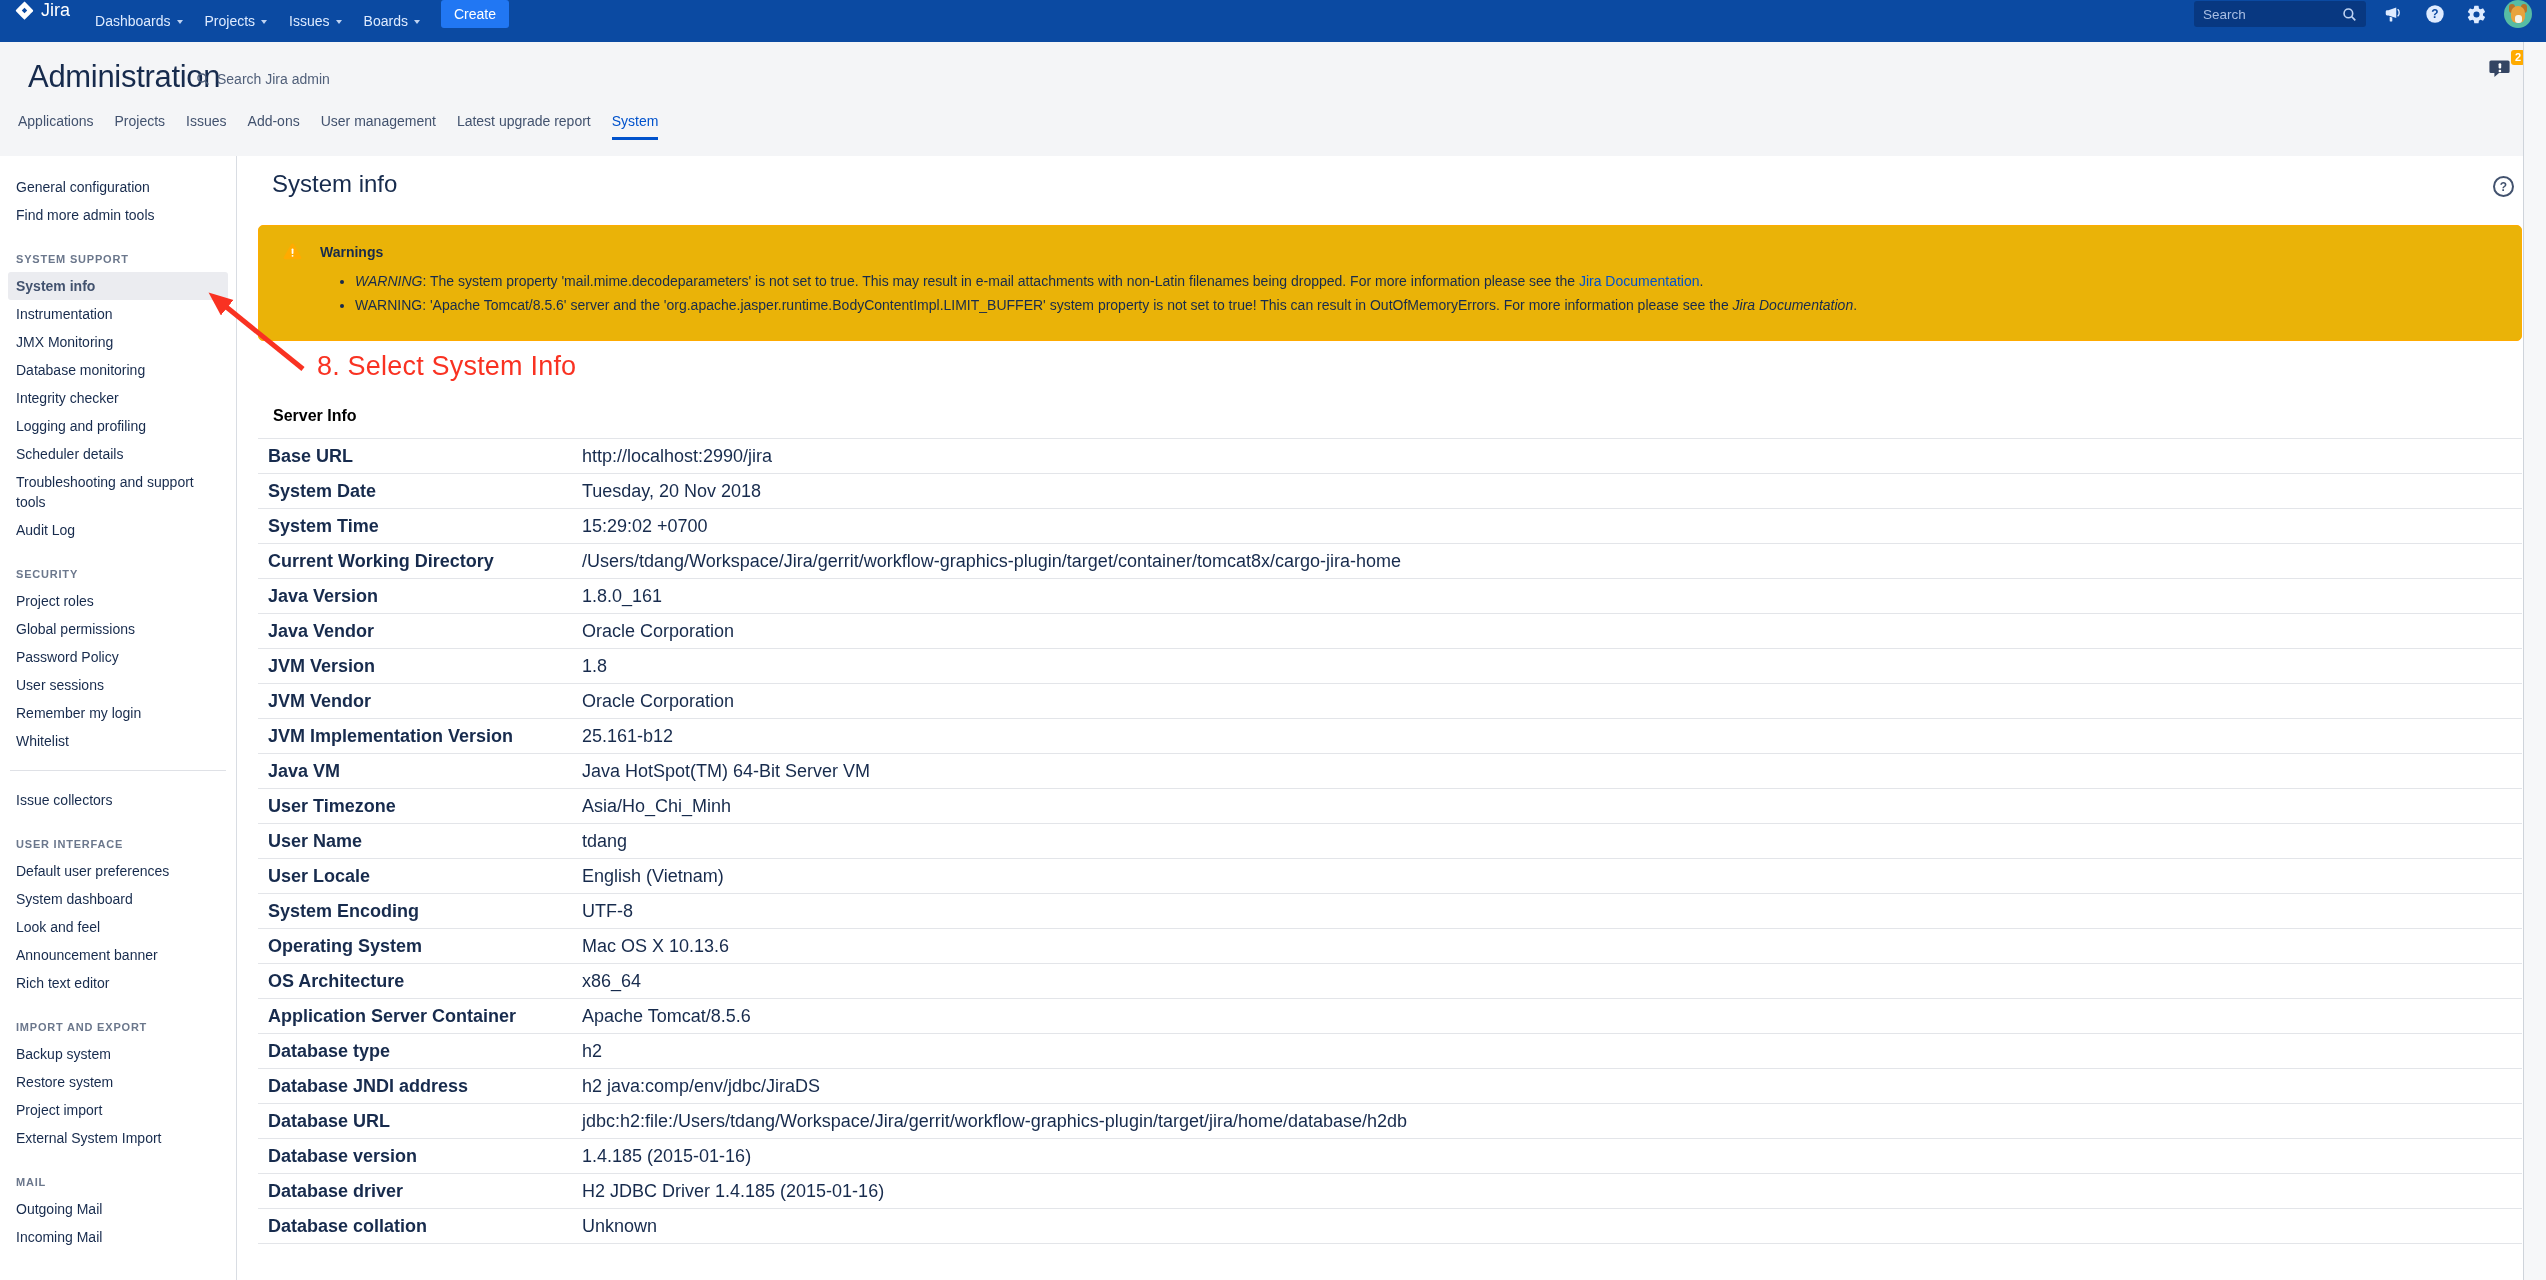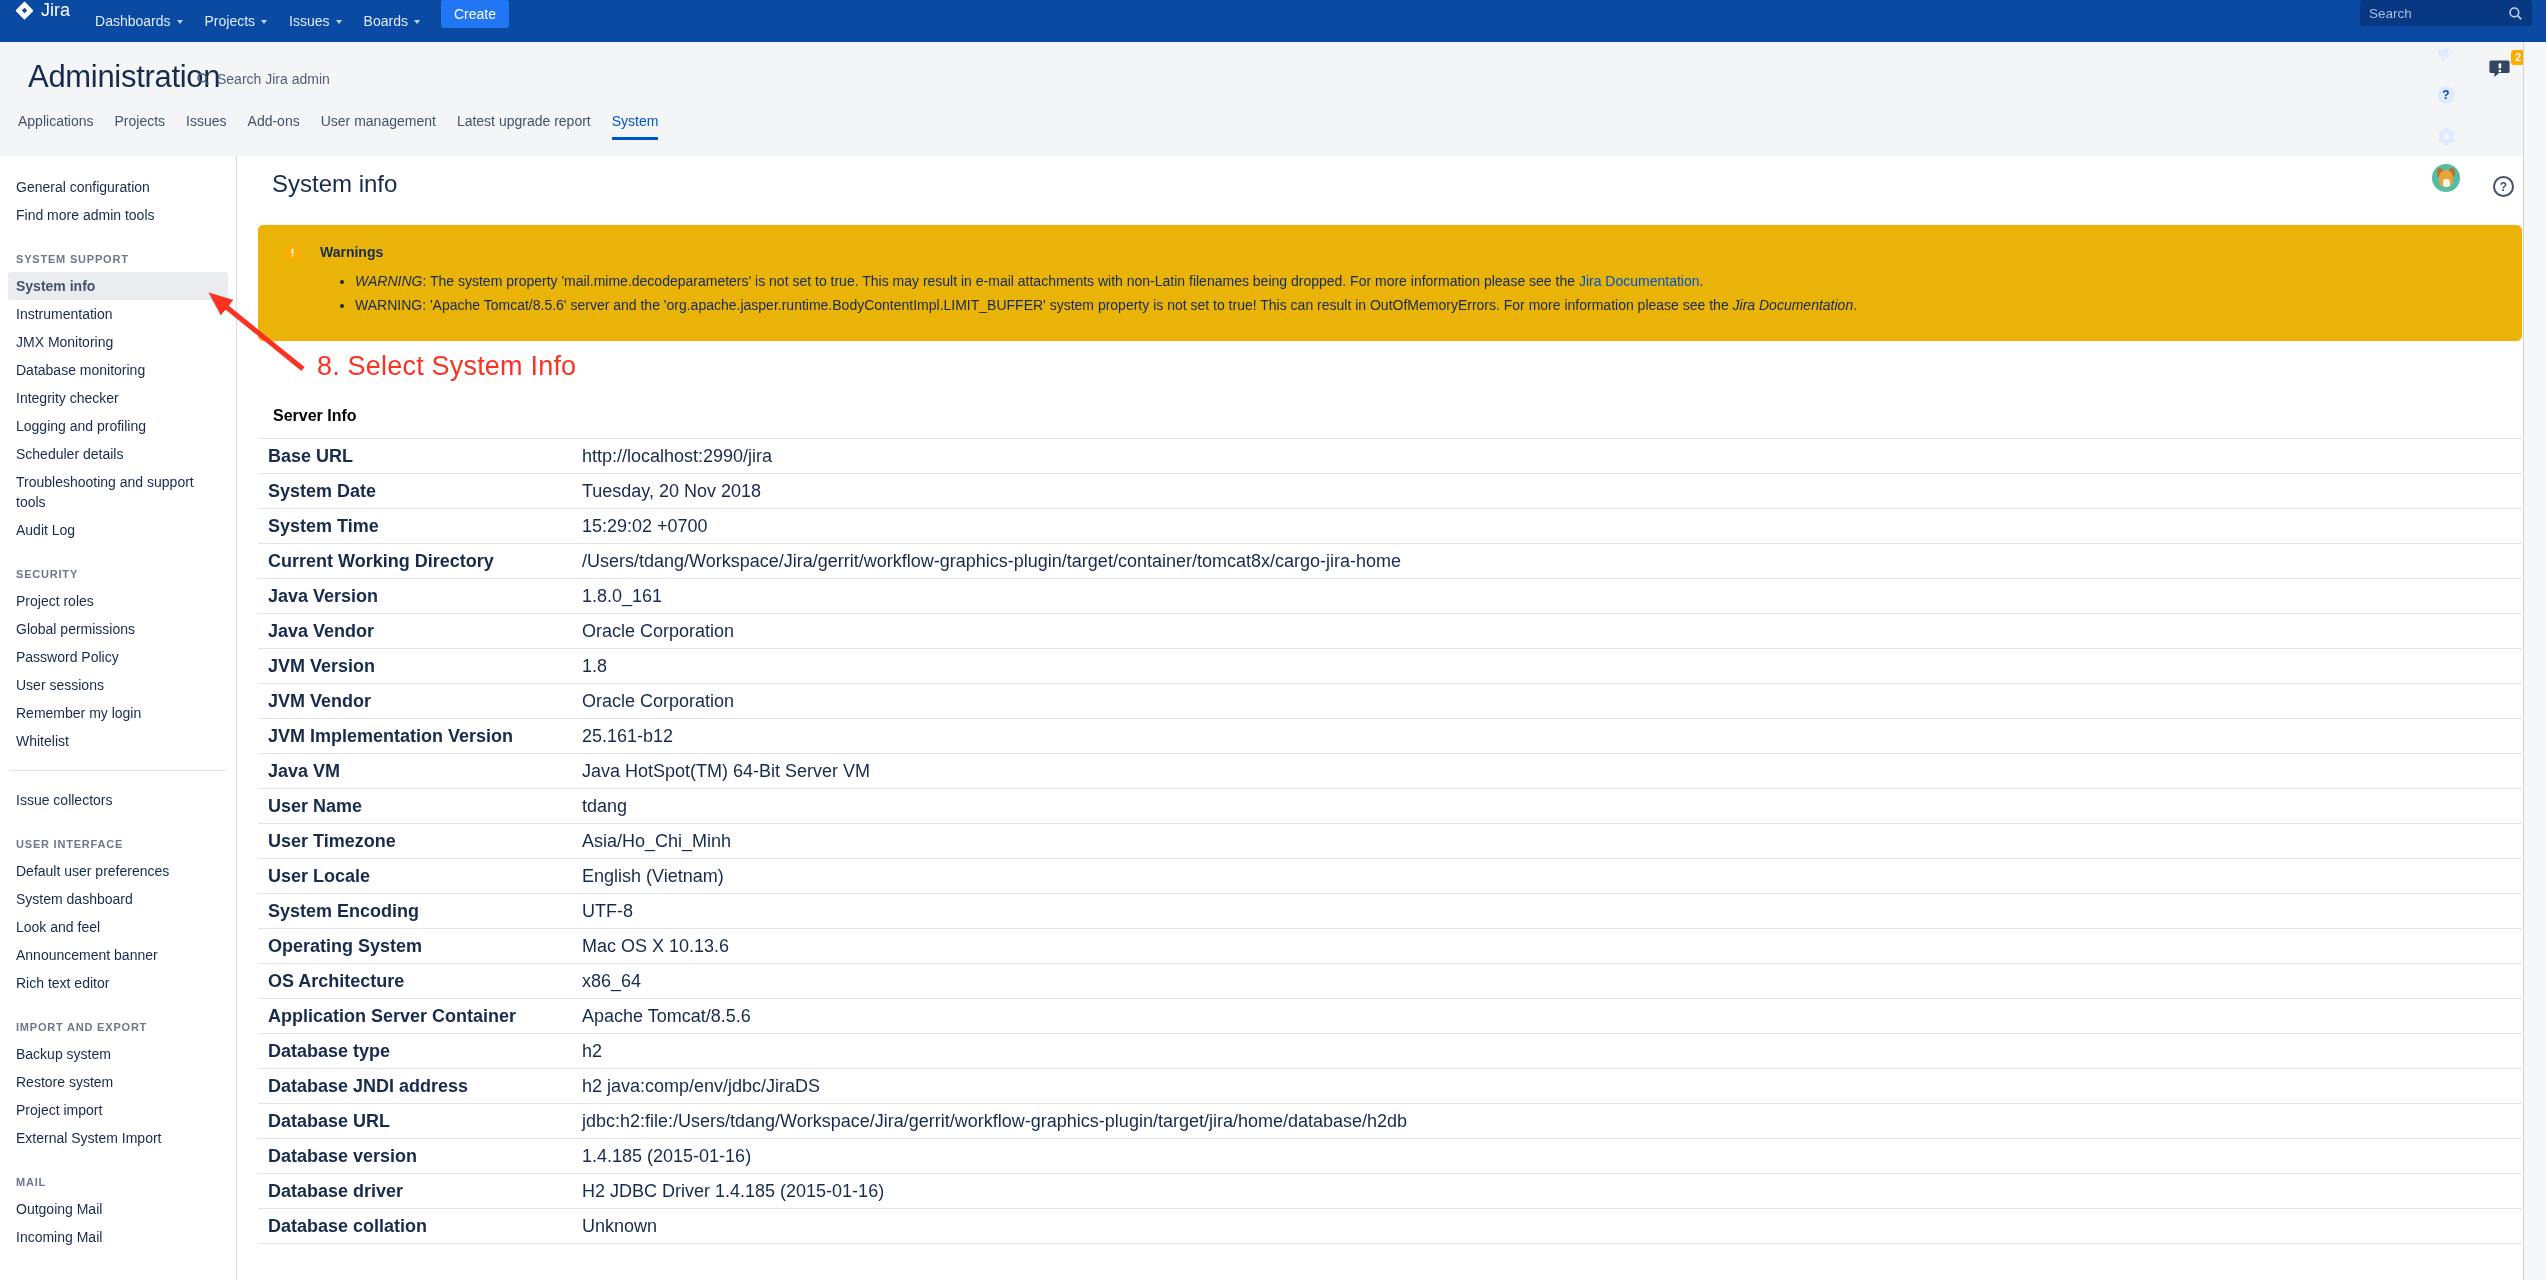--- a/index.html
+++ b/index.html
@@ -12,21 +12,21 @@
   .brand { display:flex; align-items:center; gap:6px; color:#fff; font-size:18px;
            font-weight:500; margin-right:14px; cursor:pointer; }
   .nav-menus { display:flex; align-items:center; height:42px; }
   .nav-item { display:flex; align-items:center; gap:6px; color:#DEEBFF; font-size:14px;
               padding:0 11px; height:42px; cursor:pointer; }
   .chev { width:0; height:0; border-left:3.5px solid transparent; border-right:3.5px solid transparent;
           border-top:4px solid #BFD3F2; margin-top:2px; }
   .create-btn { background:#2177F3; color:#fff; border:none; border-radius:3px;
                 padding:6px 13px; font-size:14px; font-weight:500; margin-left:10px;
                 font-family:inherit; cursor:pointer; }
-  .nav-right { margin-left:auto; display:flex; align-items:center; gap:15px;flex-direction:column; }
+  .nav-right { margin-left:auto; display:flex; align-items:center; gap:15px; }
   .nav-search { width:172px; height:26px; background:rgba(2,23,70,0.35); border-radius:3px;
                 display:flex; align-items:center; padding:0 9px; }
   .nav-search input { flex:1; background:transparent; border:none; outline:none;
                       color:#DEEBFF; font-size:13.5px; font-family:inherit; min-width:0; }
   .nav-search input::placeholder { color:#A9BEE3; opacity:1; }
   .nav-ic { width:26px; height:26px; display:flex; align-items:center; justify-content:center; cursor:pointer; }
   .avatar { width:28px; height:28px; border-radius:50%; background:#57BCA4; position:relative;
             overflow:hidden; cursor:pointer; }
   .avatar .face { position:absolute; left:7px; top:6px; width:14px; height:17px;
                   background:#E8A33D; border-radius:7px 7px 6px 6px; }
@@ -301,27 +301,27 @@
     <td class="cell-value">25.161-b12</td>
   </tr>
 
 
   <tr>
     <td class="cell-label">Java VM</td>
     <td class="cell-value">Java HotSpot(TM) 64-Bit Server VM</td>
   </tr>
 
   <tr>
+    <td class="cell-label">User Timezone</td>
+    <td class="cell-value">Asia/Ho_Chi_Minh</td>
+  </tr>
+
+  <tr>
     <td class="cell-label">User Name</td>
     <td class="cell-value">tdang</td>
-  </tr>
-
-  <tr>
-    <td class="cell-label">User Timezone</td>
-    <td class="cell-value">Asia/Ho_Chi_Minh</td>
   </tr>
 
   <tr>
     <td class="cell-label">User Locale</td>
     <td class="cell-value">English (Vietnam)</td>
   </tr>
 
   <tr>
     <td class="cell-label">System Encoding</td>
     <td class="cell-value">UTF-8</td>

